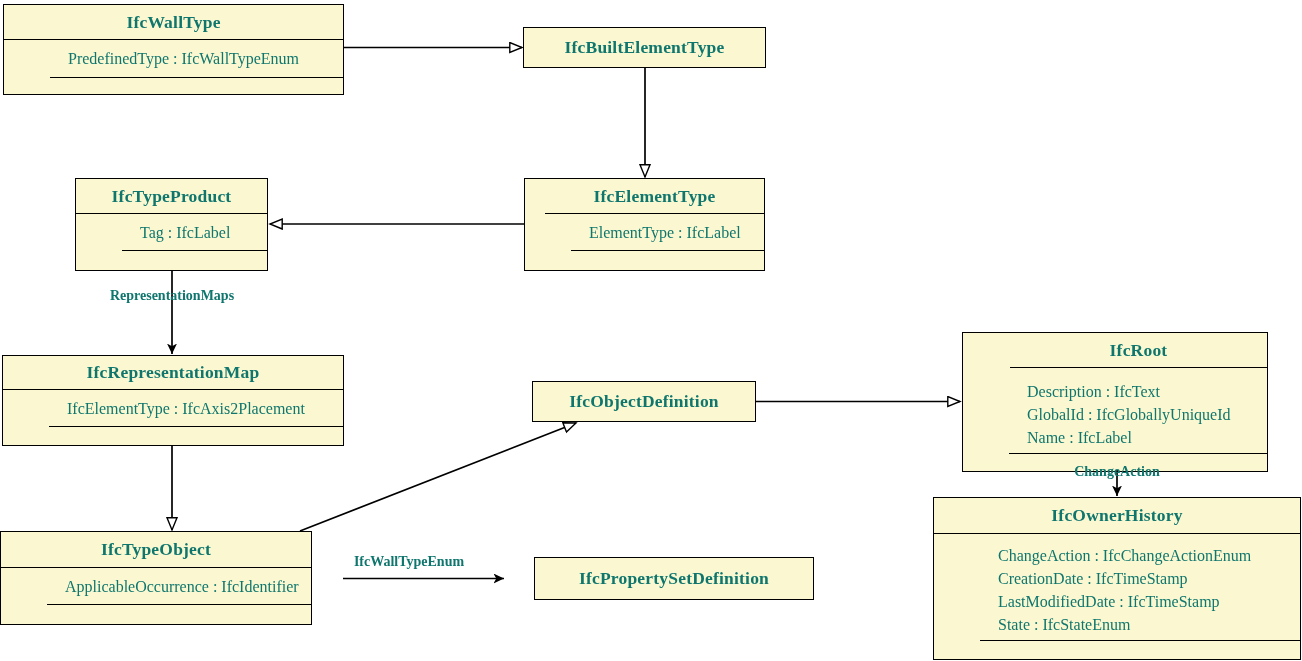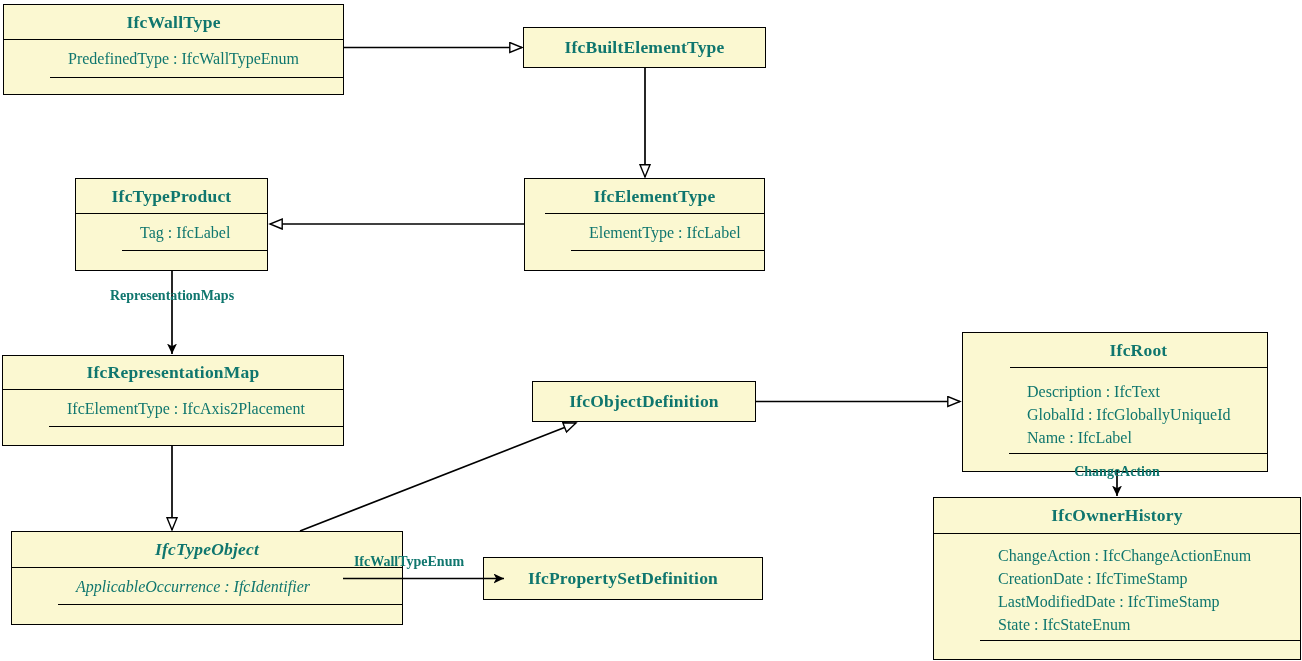--- a/index.html
+++ b/index.html
@@ -79,29 +79,29 @@
   <div class="cls" style="left:962px;top:332px;width:306px;height:140px;">
     <div class="cls-title" style="height:35px;margin-left:47px;">IfcRoot</div>
     <div class="cls-attrs" style="height:86px;justify-content:center;padding-top:8px;">
       <div class="attr">Description : IfcText</div>
       <div class="attr">GlobalId : IfcGloballyUniqueId</div>
       <div class="attr">Name : IfcLabel</div>
     </div>
     <div class="cls-footer"></div>
   </div>
 
-  <div class="cls" style="left:11px;top:531px;width:392px;height:94px;font-style:italic;">
+  <div class="cls" style="left:0;top:531px;width:312px;height:94px;">
     <div class="cls-title" style="height:36px;">IfcTypeObject</div>
     <div class="cls-attrs" style="height:37px;">
       <div class="attr">ApplicableOccurrence : IfcIdentifier</div>
     </div>
     <div class="cls-footer"></div>
   </div>
 
-  <div class="cls simple" style="left:483px;top:557px;width:280px;height:43px;text-align:right;">
+  <div class="cls simple" style="left:534px;top:557px;width:280px;height:43px;text-align:right;">
     <div class="cls-title">IfcPropertySetDefinition</div>
   </div>
 
   <div class="cls" style="left:933px;top:497px;width:368px;height:163px;">
     <div class="cls-title" style="height:36px;">IfcOwnerHistory</div>
     <div class="cls-attrs" style="height:107px;justify-content:flex-start;padding-top:10px;">
       <div class="attr">ChangeAction : IfcChangeActionEnum</div>
       <div class="attr">CreationDate : IfcTimeStamp</div>
       <div class="attr">LastModifiedDate : IfcTimeStamp</div>
       <div class="attr">State : IfcStateEnum</div>

